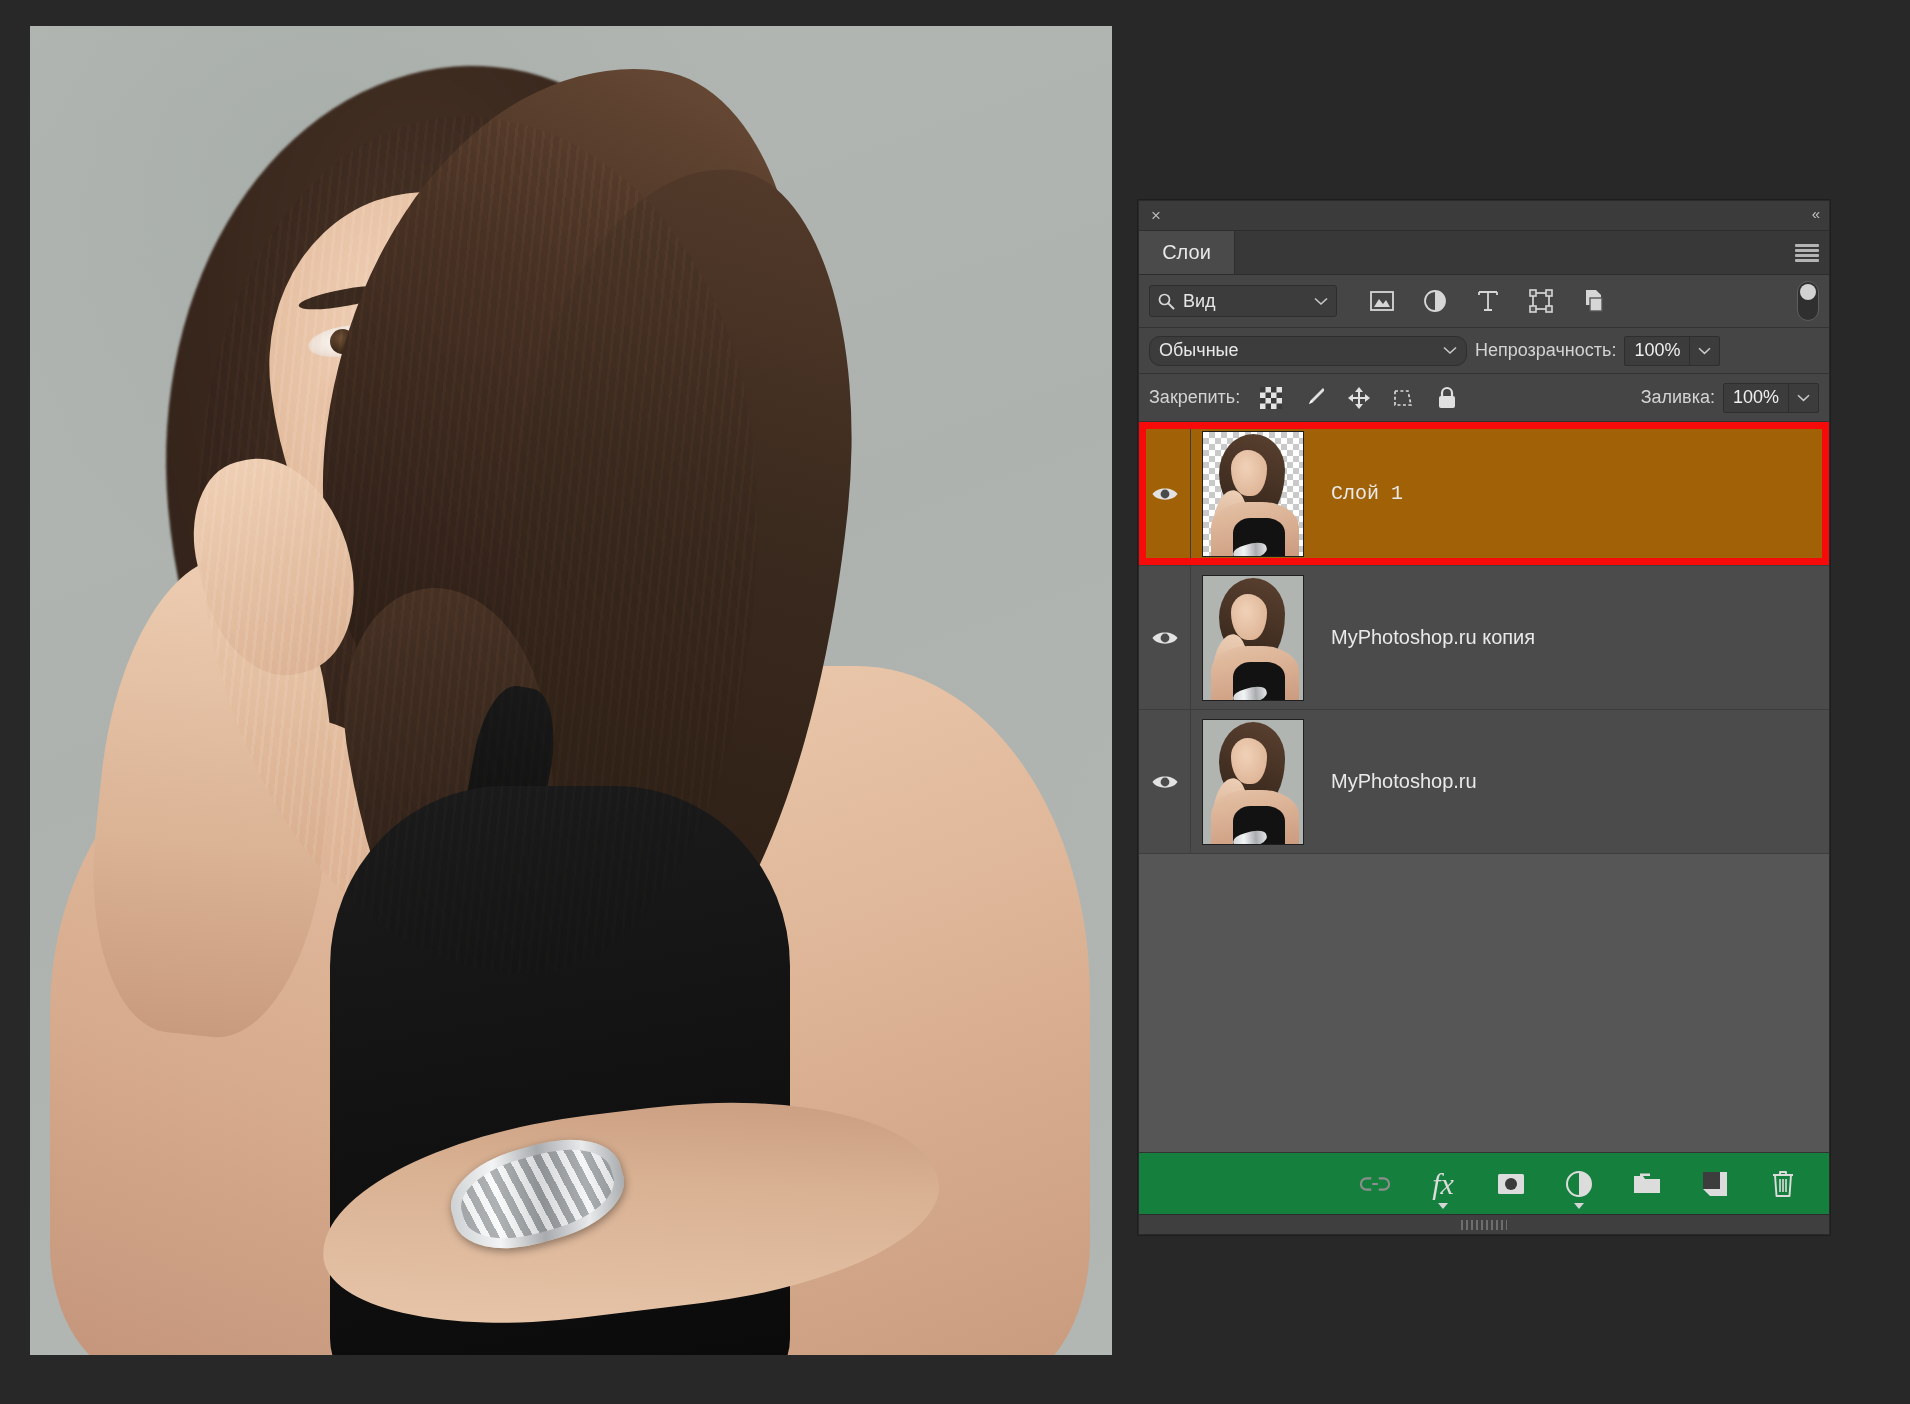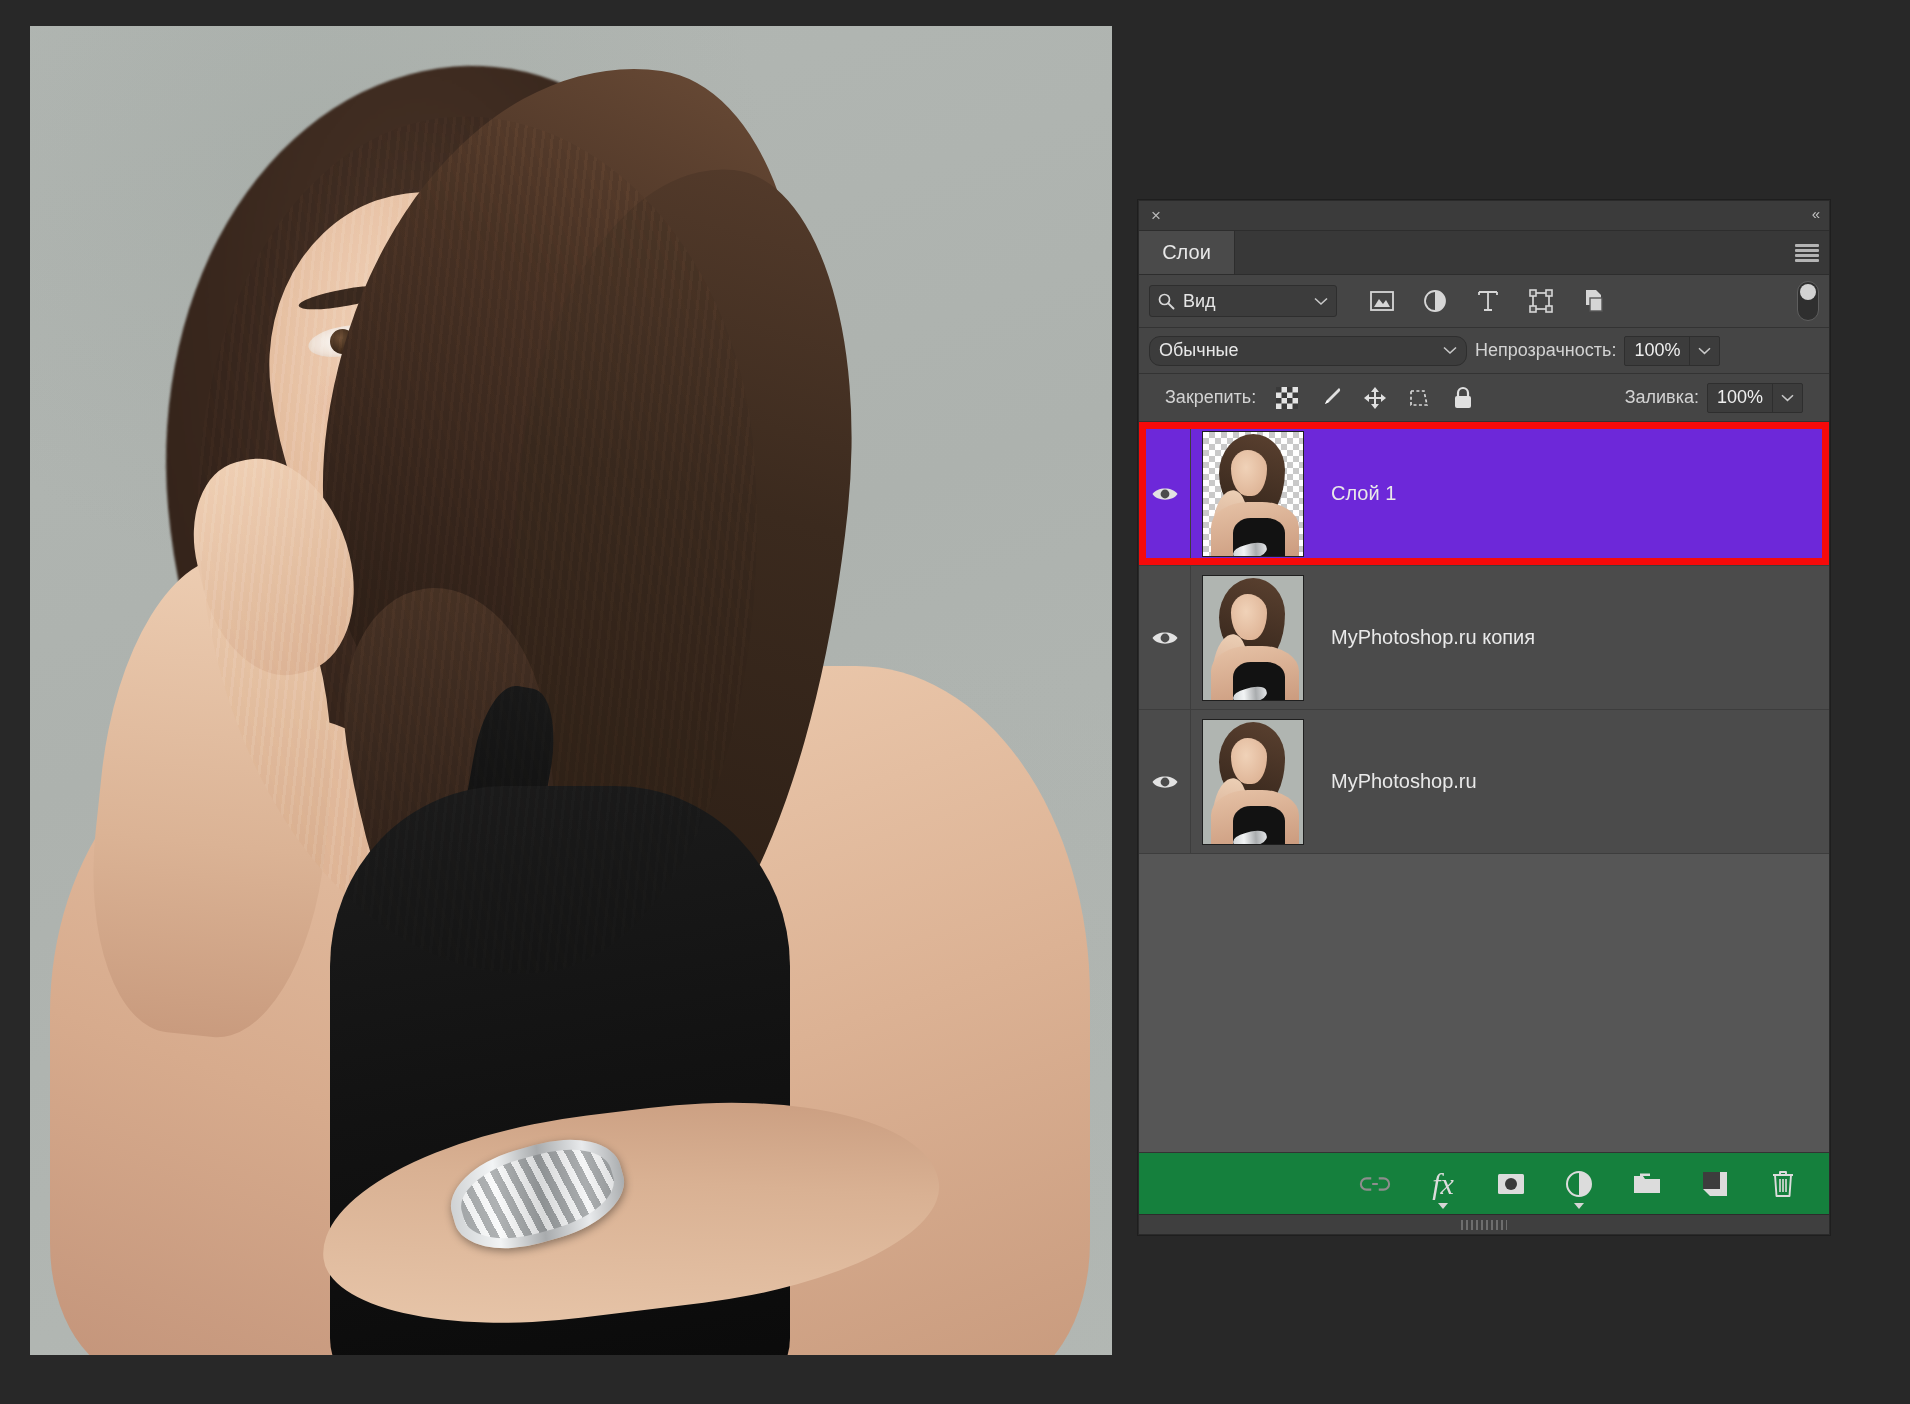--- a/index.html
+++ b/index.html
@@ -240,34 +240,34 @@
   }
   .num-field .val { padding: 0 9px; color: #efefef; font-size: 18px; cursor: text; }
   .num-field .stepper {
     width: 30px; height: 100%; border-left: 1px solid #2e2e2e;
     display: flex; align-items: center; justify-content: center;
     color: #c8c8c8; font-size: 14px; cursor: pointer;
   }
 
   .lockrow {
     height: 48px; background: #454545; flex: none;
-    display: flex; align-items: center; padding: 0 26px; gap: 8px;
+    display: flex; align-items: center; padding: 0 10px; gap: 8px;
     border-bottom: 1px solid #333;
     justify-content: space-between;
   }
   .lock-icons { display: flex; align-items: center; gap: 18px; margin-left: 10px; }
   .lock-ic { width: 26px; height: 26px; display: flex; align-items: center; justify-content: center; cursor: pointer; }
 
   .layers-list { position: relative; flex: 1; background: #565656; overflow: hidden; }
   .layer-row {
     position: relative; height: 144px;
     background: #4b4b4b; border-bottom: 1px solid #3d3d3d;
     display: flex; align-items: center; cursor: pointer;
   }
-  .layer-row.selected { background: #6d28d9; }
+  .layer-row.selected { background: #a16207; font-family: Liberation Mono, monospace; }
   .eye-cell {
     width: 52px; height: 100%; display: flex; align-items: center; justify-content: center;
     border-right: 1px solid #3d3d3d; cursor: pointer;
   }
   .thumb-cell { width: 124px; display: flex; align-items: center; justify-content: center; }
   .thumb {
     width: 102px; height: 126px; border: 1px solid #1f1f1f; position: relative; overflow: hidden;
     background: #b0b5b1;
   }
   .thumb.transparent {

